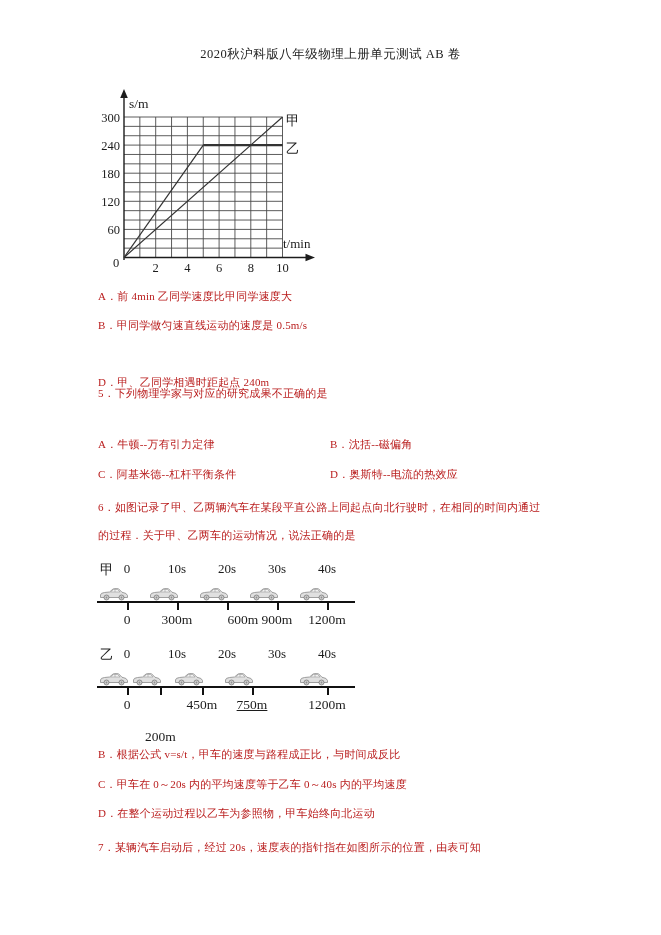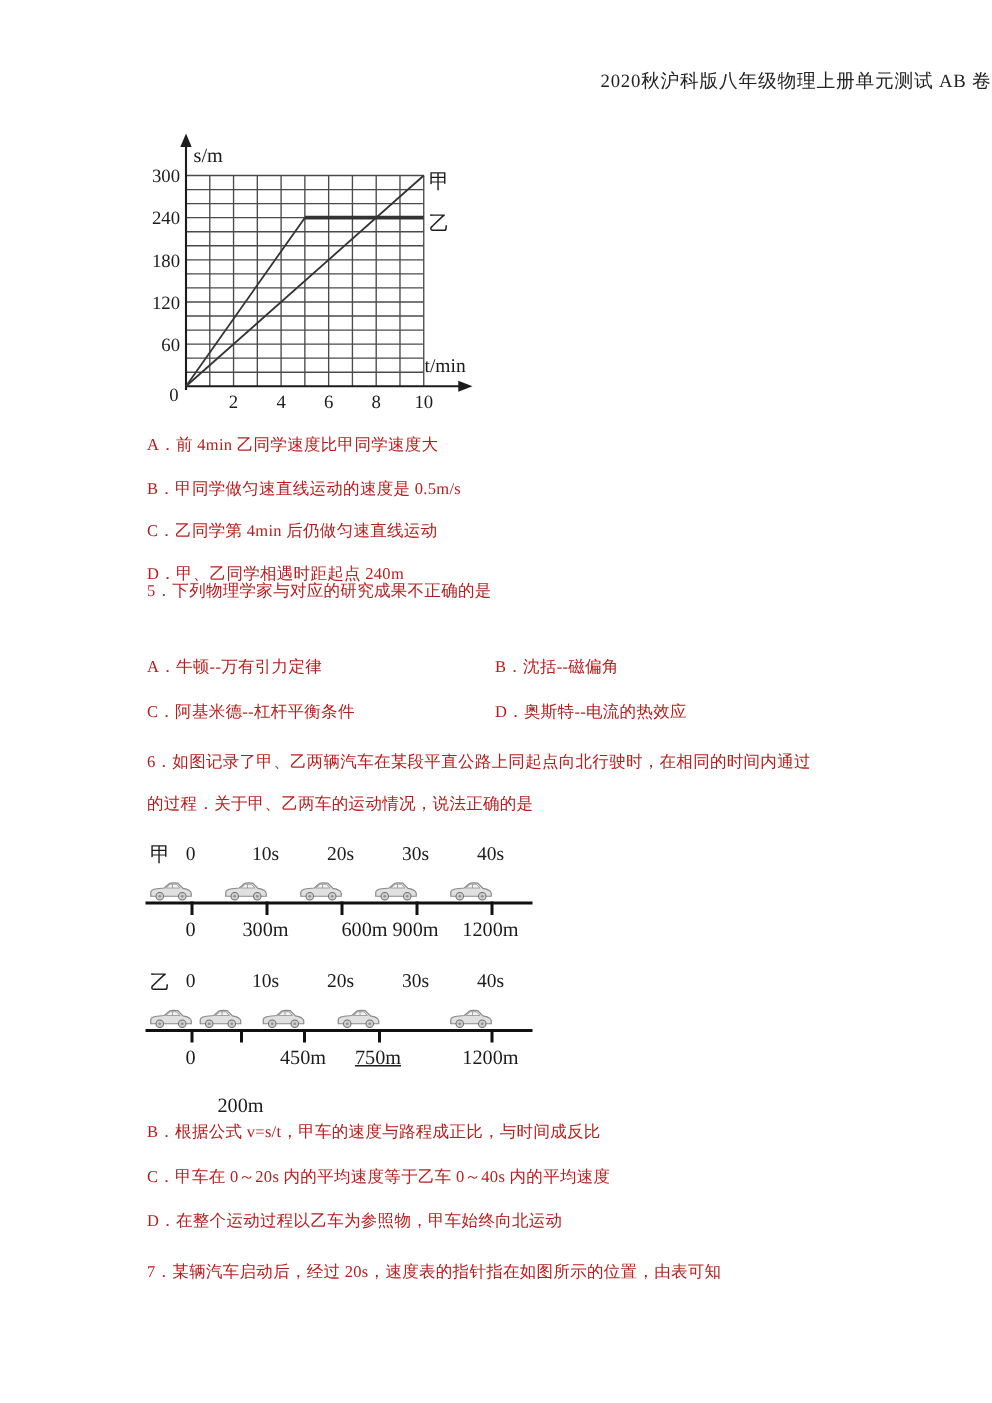--- a/index.html
+++ b/index.html
@@ -1,21 +1,21 @@
 <!DOCTYPE html>
 <html><head>
 <meta charset="utf-8">
 <style>
   html,body{margin:0;padding:0;background:#fff;}
   .page{
     position:relative; width:661px; height:935px; background:#ffffff;
     font-family:"Liberation Serif","DejaVu Serif",serif; color:#1c1c1c; overflow:hidden;
   }
   .doc-title{
-    position:absolute; top:46px; left:0; width:100%; text-align:right;
+    position:absolute; top:46px; left:0; width:100%; text-align:center;
     font-size:12.5px; letter-spacing:0.5px; color:#222; white-space:nowrap;
   }
   .line{
     position:absolute; left:98px; font-size:11px; color:#b91c1c;
     white-space:nowrap; letter-spacing:0.2px;
   }
   .st-graph{ position:absolute; left:80px; top:88px; width:245px; height:200px; }
   .st-graph text{ font-family:"Liberation Serif","DejaVu Serif",serif; fill:#1c1c1c; }
   .car-diagram{ position:absolute; left:97px; width:262px; height:70px; }
   .car-diagram .dg-label{ position:absolute; left:3px; top:3px; font-size:13.5px; }
@@ -77,21 +77,20 @@
       <text x="36" y="179" text-anchor="middle" font-size="12.5">0</text>
       <polyline points="44,169.5 202.5,29" fill="none" stroke="#333" stroke-width="1.2"></polyline>
       <text x="206" y="37" font-size="13.5">甲</text>
       <polyline points="44,169.5 123.25,57.10000000000001" fill="none" stroke="#333" stroke-width="1.2"></polyline>
       <polyline points="123.25,57.10000000000001 202.5,57.10000000000001" fill="none" stroke="#333" stroke-width="2.4"></polyline>
       <text x="206" y="65.10000000000001" font-size="13.5">乙</text>
     </svg>
 
   <div class="line" style="top:289px">A．前 4min 乙同学速度比甲同学速度大</div>
   <div class="line" style="top:318px">B．甲同学做匀速直线运动的速度是 0.5m/s</div>
-  <div class="line" style="top:346px">C．乙同学第 4min 后仍做匀速直线运动</div>
   <div class="line" style="top:375px">D．甲、乙同学相遇时距起点 240m</div>
 
   <div class="line" style="top:386px">5．下列物理学家与对应的研究成果不正确的是</div>
   <div class="line" style="top:437px">A．牛顿--万有引力定律</div>
   <div class="line" style="top:437px;left:330px">B．沈括--磁偏角</div>
   <div class="line" style="top:467px">C．阿基米德--杠杆平衡条件</div>
   <div class="line" style="top:467px;left:330px">D．奥斯特--电流的热效应</div>
 
   <div class="line" style="top:500px">6．如图记录了甲、乙两辆汽车在某段平直公路上同起点向北行驶时，在相同的时间内通过</div>
   <div class="line" style="top:528px">的过程．关于甲、乙两车的运动情况，说法正确的是</div>

